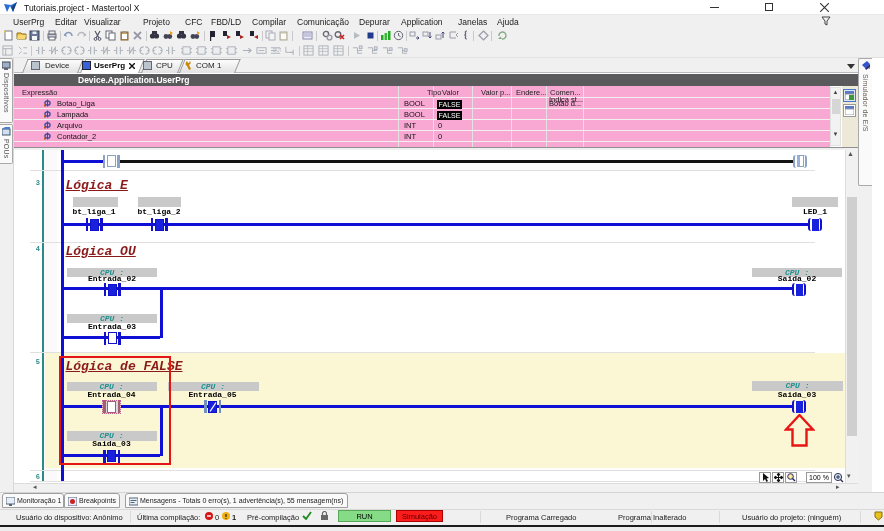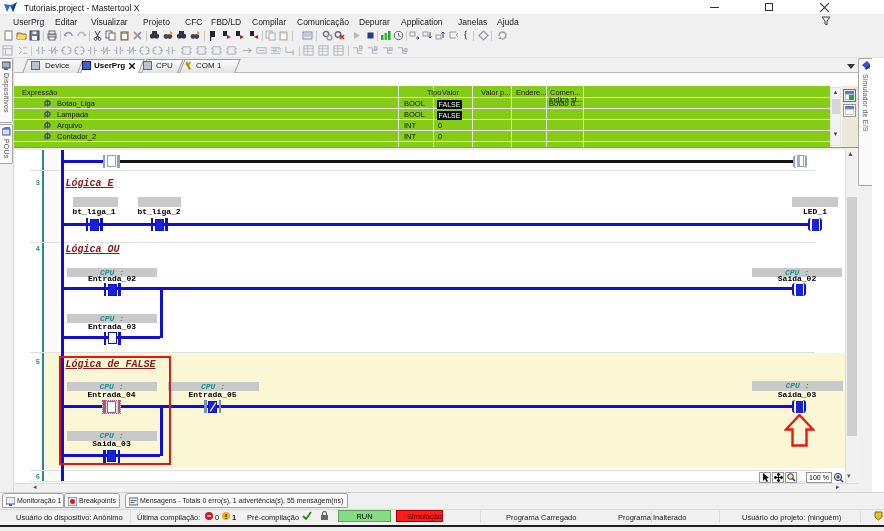--- a/index.html
+++ b/index.html
@@ -22,39 +22,39 @@
 #rwhite{left:872px;top:58px;width:12px;height:434px;background:#fff}
 .vtabr{position:absolute;background:#fafafa;border:1px solid #a9a9a9;border-right:none;border-radius:2px 0 0 2px;font-size:7px;color:#6a645a}
 
 #tabrow{left:14px;top:58px;width:844px;height:15px;background:#f0f0f0;border-bottom:1px solid #b9b9b9}
 .dtab{position:absolute;top:59px;height:14px;background:linear-gradient(#fcfcfc,#e2e2e2);border:1px solid #9a9a9a;border-bottom:none;font-size:8px;color:#222}
 .dtab.act{background:#fff;font-weight:bold}
 .tskew{transform:skewX(-22deg);transform-origin:bottom left}
 
 #bc{left:14px;top:74px;width:844px;height:12px;background:#5a5a5c;color:#fff;font-size:8.5px;font-weight:bold}
 
-#wt{left:14px;top:86px;width:816px;height:61px;background:#84cc16;overflow:hidden}
+#wt{left:14px;top:86px;width:816px;height:61px;background:#f9a8d4;overflow:hidden}
 .th{position:absolute;top:2px;font-size:7.5px;color:#222}
 .gv{position:absolute;top:0;width:1px;height:61px;background:#e3e3e3}
 .gh{position:absolute;left:0;width:816px;height:1px;background:#f0f0f0}
 .cell{position:absolute;font-size:7.5px;color:#111;white-space:nowrap}
 .phi{position:absolute;width:7px;height:8px}
 .fbox{position:absolute;left:437px;width:25px;height:9px;background:#000;color:#fff;font-size:7px;text-align:center;line-height:9px}
 #wtsb{left:830px;top:87px;width:11px;height:59px;background:#f2f2f2;border:1px solid #e0e0e0}
 #wstrip{left:842px;top:86px;width:16px;height:61px;background:#ece9d8}
 
 #split{left:14px;top:147px;width:844px;height:3px;background:#f0f0f0;border-top:1px solid #909090}
 #ld{left:14px;top:150px;width:831px;height:333px;background:#fff;overflow:hidden}
 #ldsb{left:845px;top:150px;width:13px;height:333px;background:#f1f1f1;border-left:1px solid #dcdcdc}
 #ldhsb{left:14px;top:483px;width:844px;height:9px;background:#f1f1f1;border-top:1px solid #dcdcdc}
 .wire{position:absolute;background:#0f0fd6}
 .wireb{position:absolute;background:#141414}
 .gbox{position:absolute;height:9.5px;background:#c9c9c9;font-family:"Liberation Mono",monospace;font-size:8px;font-style:italic;font-weight:bold;color:#1f8f8f;text-align:center;line-height:9.5px}
 .lbl{position:absolute;font-family:"Liberation Mono",monospace;font-size:8px;line-height:8.5px;font-weight:bold;color:#000;text-align:center;white-space:nowrap}
-.ttl{position:absolute;font-family:"Liberation Mono",monospace;font-size:10px;font-weight:bold;font-style:italic;color:#8b1a1a;text-decoration:underline;white-space:nowrap}
+.ttl{position:absolute;font-family:"Liberation Mono",monospace;font-size:13px;font-weight:bold;font-style:italic;color:#8b1a1a;text-decoration:underline;white-space:nowrap}
 .rn{position:absolute;font-family:"Liberation Mono",monospace;font-size:7px;font-weight:bold;color:#2a8a8a;width:6px;text-align:right}
 .nb{position:absolute;left:30px;width:785px;height:1px;background:#e0e0e0}
 .ct{position:absolute;width:17px;height:13px}
 .ct i{position:absolute;display:block}
 .ct .bl{left:0;top:0;width:2.5px;height:13px;background:#1111cc}
 .ct .br{right:0;top:0;width:2.5px;height:13px;background:#1111cc}
 .ct .in{left:4px;right:4px;top:0.5px;bottom:0.5px;background:#fff;border:1px solid #1111cc}
 .ct.on .in{background:#1822dd}
 .ct.stl .bl,.ct.stl .br{background:#8aa2c8}
 .ct.stl .in{border-color:#8aa2c8}
@@ -85,21 +85,21 @@
 <div class="abs" id="title">Tutoriais.project - Mastertool X</div>
 <div class="abs" style="left:710px;top:6.5px;width:9px;height:1.3px;background:#333"></div>
 <div class="abs" style="left:765px;top:3px;width:8px;height:8px;border:1.2px solid #333"></div>
 <svg class="abs" style="left:820px;top:3px" width="9" height="9">
       <path d="M0 0 L9 9 M9 0 L0 9" stroke="#333" stroke-width="1.1"></path>
     </svg>
 
 <div class="abs" id="menubar"></div>
 <div class="mi" style="left:13px">UserPrg</div>
 <div class="mi" style="left:55px">Editar</div>
-<div class="mi" style="left:91px">Visualizar</div>
+<div class="mi" style="left:84px">Visualizar</div>
 <div class="mi" style="left:143px">Projeto</div>
 <div class="mi" style="left:185px">CFC</div>
 <div class="mi" style="left:211px">FBD/LD</div>
 <div class="mi" style="left:252px">Compilar</div>
 <div class="mi" style="left:297px">Comunicação</div>
 <div class="mi" style="left:359px">Depurar</div>
 <div class="mi" style="left:401px">Application</div>
 <div class="mi" style="left:458px">Janelas</div>
 <div class="mi" style="left:497px">Ajuda</div>
 <svg class="abs" style="left:821px;top:16px" width="10" height="10">
@@ -408,20 +408,23 @@
 <div class="abs" style="left:156px;top:61px;font-size:8px;color:#222">CPU</div>
 <div class="dtab tskew" style="left:179px;width:56px"></div>
 <svg class="abs" style="left:185px;top:60px" width="9" height="11">
       <path d="M2 1 C0 3 0 5 2 6 L4 10 L6 9 L4 5 C6 4 6 2 5 1 L4 3 L3 3 Z" fill="#c8860a"></path>
     </svg>
 <div class="abs" style="left:196px;top:61px;font-size:8px;color:#222">COM 1</div>
 <svg class="abs" style="left:847px;top:64px" width="8" height="5">
       <path d="M0 0 H8 L4 5 Z" fill="#333"></path>
     </svg>
 
+<div class="abs" id="bc">
+      <span style="position:absolute;left:64px;top:1px">Device.Application.UserPrg</span>
+    </div>
 
 <div class="abs" id="wt">
   <div class="gv" style="left:384px"></div>
   <div class="gv" style="left:419px"></div>
   <div class="gv" style="left:458px"></div>
   <div class="gv" style="left:497px"></div>
   <div class="gv" style="left:532px"></div>
   <div class="gv" style="left:569px"></div>
   <div class="gh" style="top:11px"></div>
   <div class="gh" style="top:22px"></div>
@@ -684,21 +687,21 @@
 <div class="st" style="left:232px;font-weight:bold">1</div>
 <div class="st" style="left:247px">Pré-compilação</div>
 <svg class="abs" style="left:302px;top:511px" width="10" height="9">
       <path d="M1 5 L4 8 L9 1" stroke="#1d8c1d" stroke-width="1.8" fill="none"></path>
     </svg>
 <svg class="abs" style="left:320px;top:511px" width="9" height="10">
       <rect x="1" y="4" width="7" height="5" fill="#666"></rect>
       <path d="M2.5 4 V2.5 A2 2 0 0 1 6.5 2.5 V4" stroke="#666" stroke-width="1.2" fill="none"></path>
     </svg>
 <div class="abs" style="left:338px;top:510px;width:53px;height:12px;background:#86dc86;border:1px solid #58a858;font-size:7.5px;text-align:center;line-height:11px">RUN</div>
-<div class="abs" style="left:396px;top:510px;width:47px;height:12px;background:#fb1c1c;border:1px solid #a00;color:#5a0000;font-size:7.5px;text-align:right;line-height:11px">Simulação</div>
+<div class="abs" style="left:396px;top:510px;width:47px;height:12px;background:#fb1c1c;border:1px solid #a00;color:#5a0000;font-size:7.5px;text-align:center;line-height:11px">Simulação</div>
 <div class="ssep" style="left:480px;top:511px"></div>
 <div class="st" style="left:506px">Programa Carregado</div>
 <div class="ssep" style="left:651px;top:511px"></div>
 <div class="st" style="left:618px">Programa Inalterado</div>
 <div class="ssep" style="left:719px;top:511px"></div>
     <div class="ssep" style="left:860px;top:511px"></div>
 <div class="st" style="left:742px">Usuário do projeto: (ninguém)</div>
 <svg class="abs" style="left:874px;top:511px" width="9" height="10">
       <path d="M1 1 H8 V6 L4.5 9 L1 6 Z" fill="#e8c020" stroke="#887008"></path>
     </svg>

